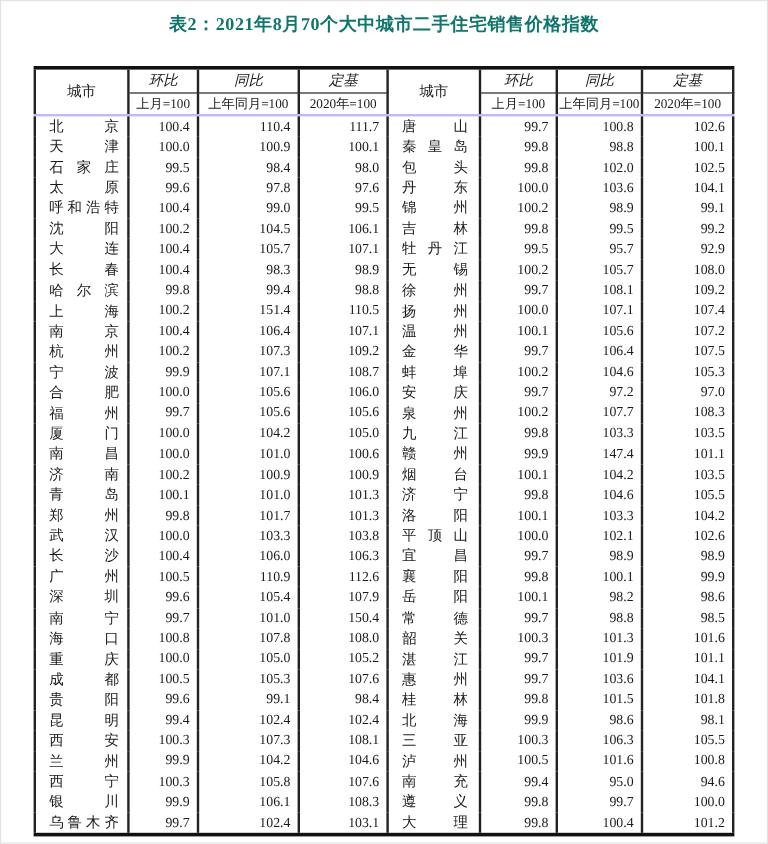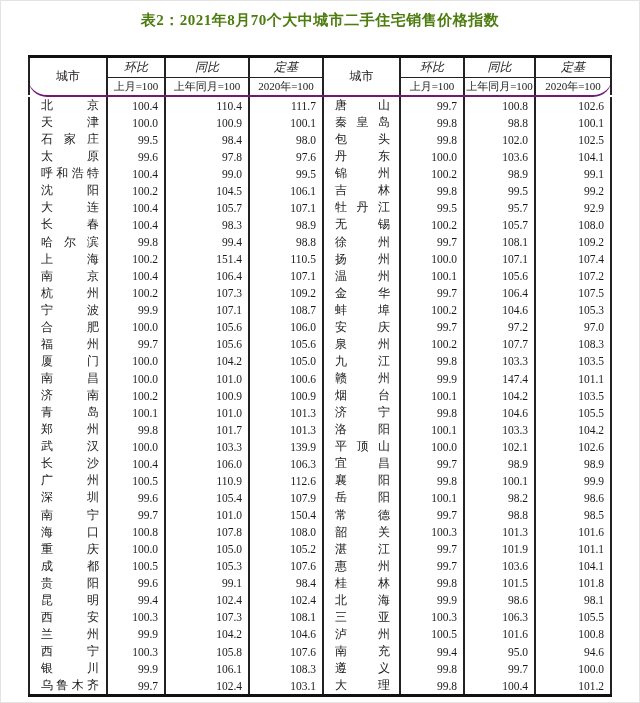--- a/index.html
+++ b/index.html
@@ -10,37 +10,36 @@
     font-family:"Liberation Serif","DejaVu Serif",serif;
     color:#1a1a1a;
     outline:1px solid #e3e3e3; outline-offset:-1px;
     overflow:hidden;
   }
   .title {
     position:absolute; top:11px; left:0; width:640px;
     text-align:center;
     font-size:15px; font-weight:bold;
     letter-spacing:0.5px;
-    color:#4d7c0f;
+    color:#0f766e;
   }
   .price-table {
     position:absolute; top:55px; left:28px;
     width:584px;
     border-top:3px solid #111;
     border-bottom:3px solid #111;
     box-sizing:content-box;
   }
   
   .thead {
     display:grid;
     grid-template-columns:80px 58px 84px 74px 77px 64px 71px 76px;
     grid-template-rows:20px 17px;
-    border-bottom:2px solid #701a75;
+    border-bottom:2px solid #c4b5fd;
     font-size:12px;
-    border-radius:19px;
   }
   .hcell {
     display:flex; align-items:center; justify-content:center;
     border-right:2px solid #222;
     box-sizing:border-box;
     white-space:nowrap;
   }
   .hcell.first { border-left:2px solid #222; }
   .hcell.city-h { grid-row:1 / 3; }
   .hcell.top-h { border-bottom:1px solid #222;font-style:italic; }
@@ -503,21 +502,21 @@
       </div>
       <div class="row">
         <div class="cell city first">
           <span class="city-spread">
             <span>武</span>
             <span>汉</span>
           </span>
         </div>
         <div class="cell num">100.0</div>
         <div class="cell num">103.3</div>
-        <div class="cell num">139.9</div>
+        <div class="cell num">103.8</div>
         <div class="cell city cityR">
           <span class="city-spread">
             <span>平</span>
             <span>顶</span>
             <span>山</span>
           </span>
         </div>
         <div class="cell num">100.0</div>
         <div class="cell num">102.1</div>
         <div class="cell num">102.6</div>

